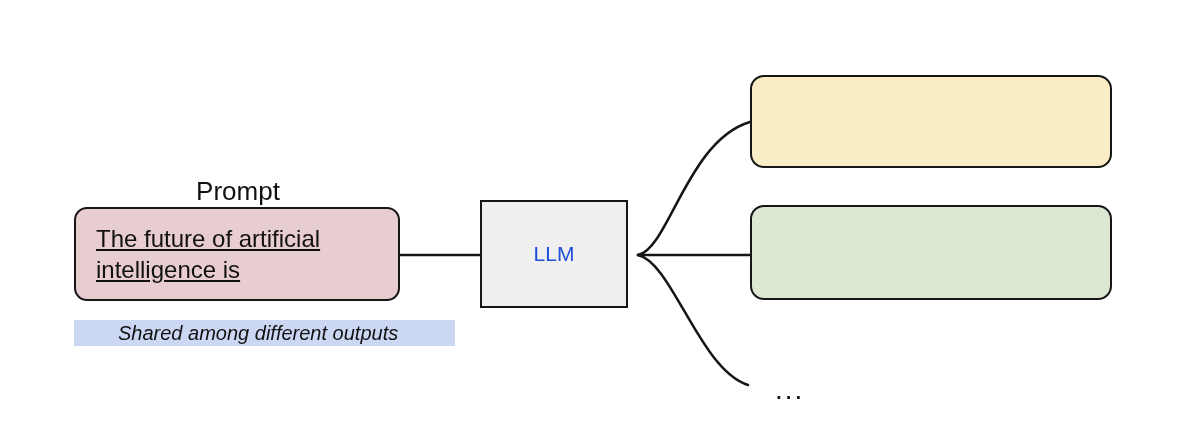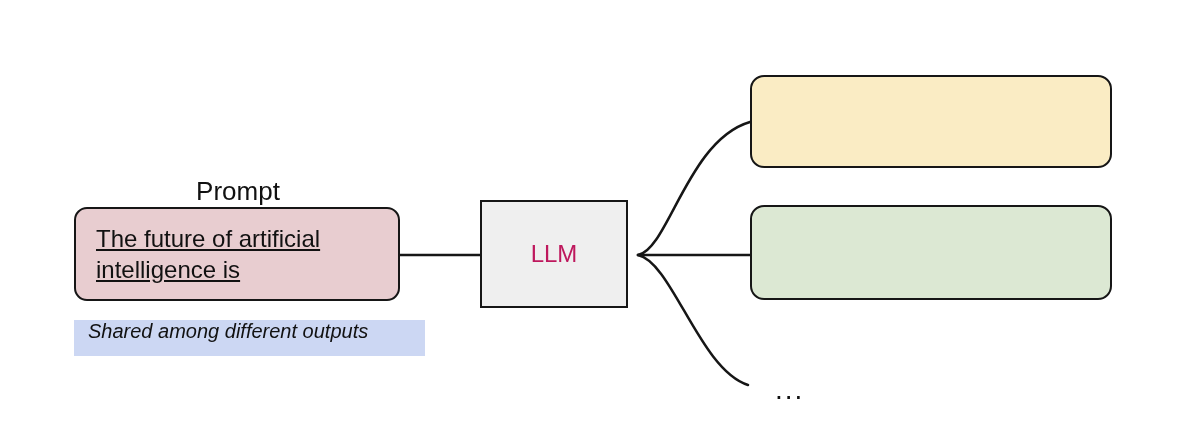--- a/index.html
+++ b/index.html
@@ -74,24 +74,25 @@
     white-space: pre-line;
     text-decoration: underline;
   }
 
   
   #shared-note {
     position: absolute;
     left: 74px;
     top: 320px;
     width: 351px;
-    height: 36px;
+    height: 26px;
     background: #ccd7f3;
     display: flex;
-    align-items: flex-start;
+    align-items: center;
+    padding-left: 30px;
   }
   #shared-note-text {
     font-size: 20px;
     font-style: italic;
     padding-left: 14px;
     color: #111111;
     white-space: nowrap;
   }
 
   
@@ -103,22 +104,22 @@
     height: 108px;
     box-sizing: border-box;
     background: #efefef;
     border: 2.5px solid #161616;
     border-radius: 0;
     display: flex;
     align-items: center;
     justify-content: center;
   }
   #llm-label {
-    font-size: 24px;
-    color: #be185d;
+    font-size: 21px;
+    color: #1d4ed8;
   }
 
   
   .output-box {
     position: absolute;
     left: 750px;
     width: 362px;
     box-sizing: border-box;
     border: 2.5px solid #161616;
     border-radius: 14px;

